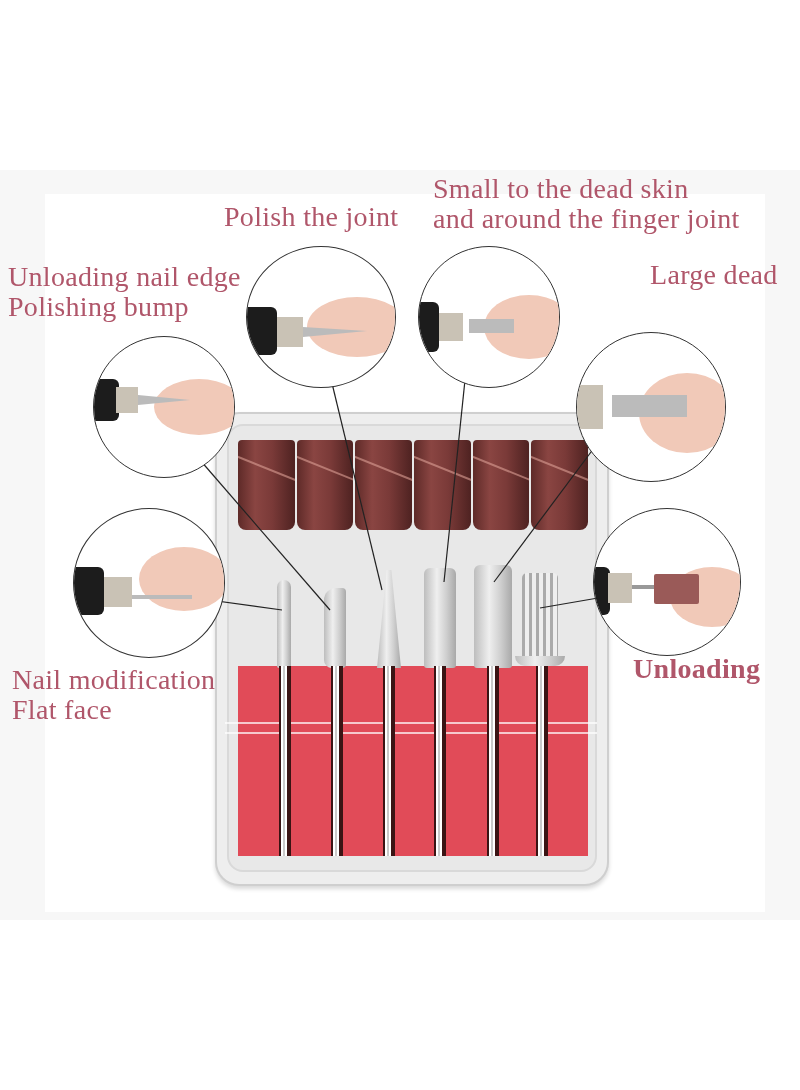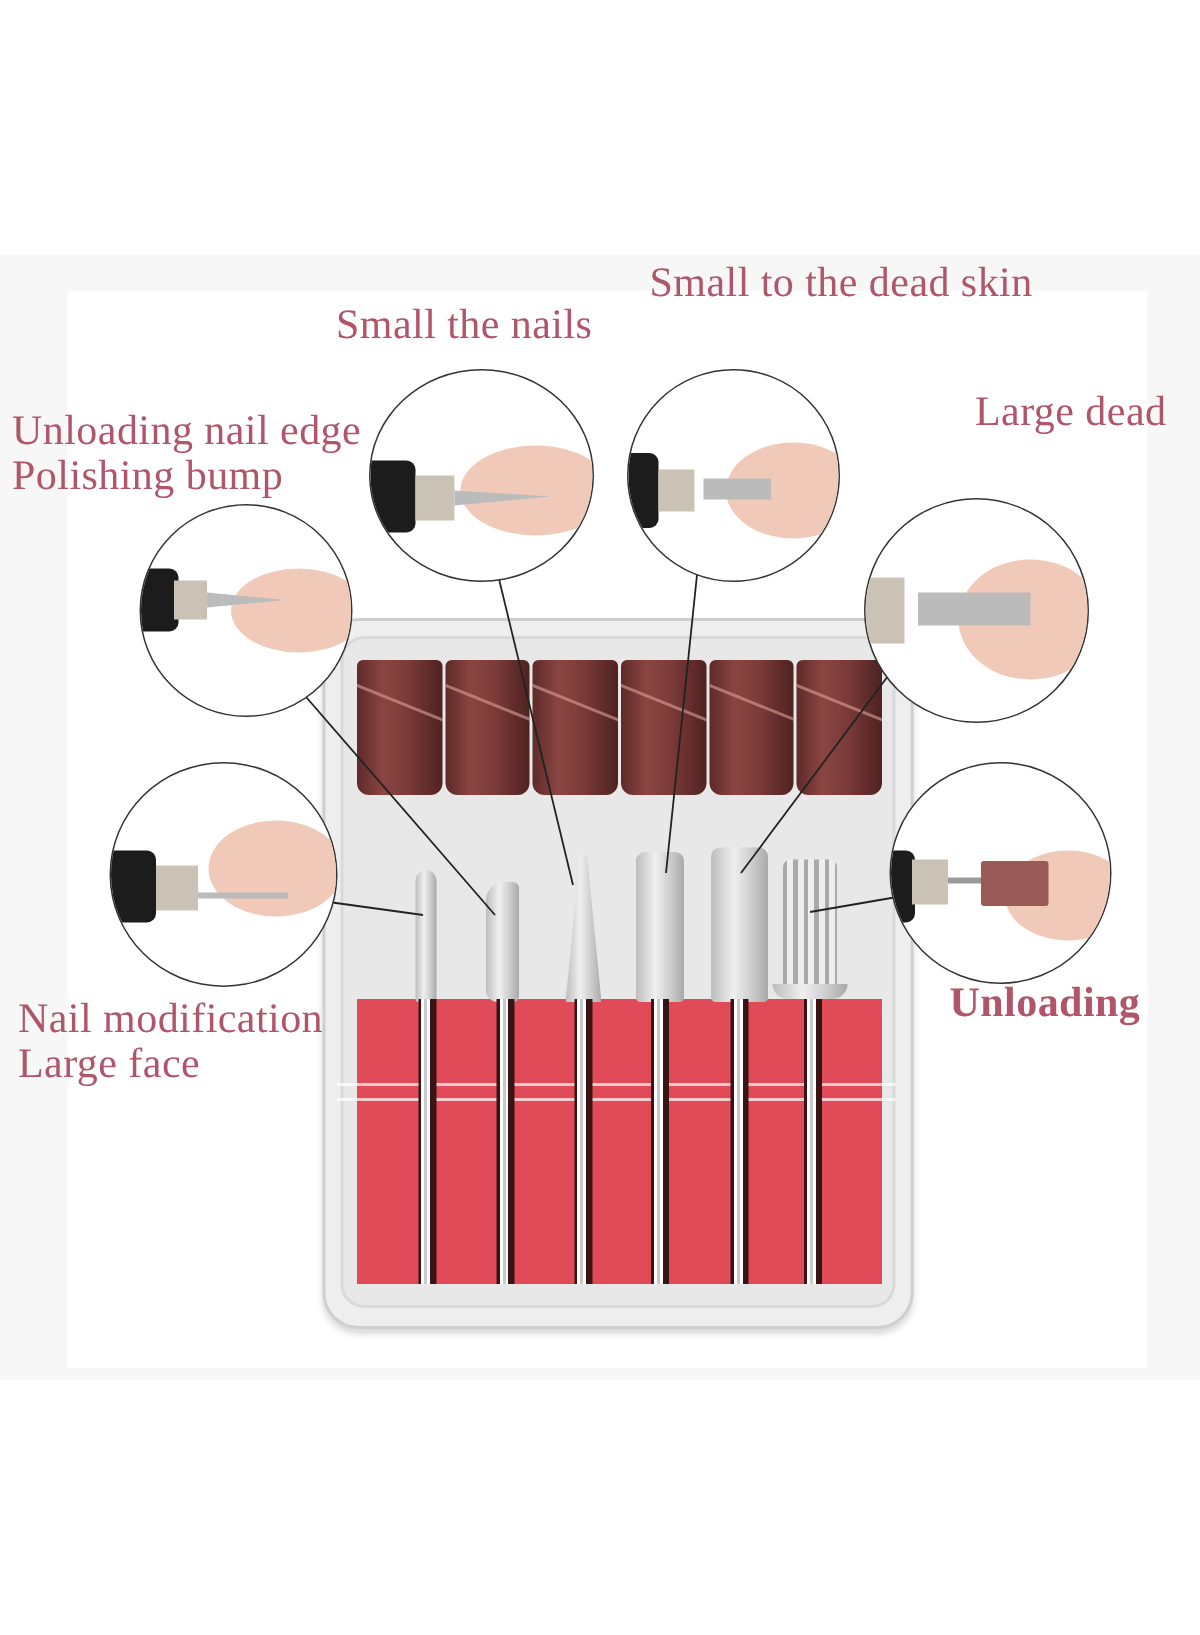--- a/index.html
+++ b/index.html
@@ -53,35 +53,36 @@
   }
   svg.leaders { position: absolute; left: 0; top: 0; width: 800px; height: 1090px; pointer-events: none; }
 </style>
 </head>
 <body>
 
 <div class="band"></div>
 <div class="card"></div>
 
 <div class="label" style="left:224px; top:202px;">
-  <span>Small the nails</span>
+  <span>Polish the joint</span>
 </div>
 <div class="label" style="left:433px; top:174px;">
   <span>Small to the dead skin</span>
+  <span>and around the finger joint</span>
 </div>
-<div class="label" style="left:8px; top:262px;margin-top:11px;">
+<div class="label" style="left:8px; top:262px;">
   <span>Unloading nail edge</span>
   <span>Polishing bump</span>
 </div>
 <div class="label" style="left:650px; top:260px;">
   <span>Large dead</span>
 </div>
 <div class="label" style="left:12px; top:665px;">
   <span>Nail modification</span>
-  <span>Large face</span>
+  <span>Flat face</span>
 </div>
 <div class="label" style="left:633px; top:654px;font-weight:bold;">
   <span>Unloading</span>
 </div>
 
 <div class="tray">
   <div class="tray-inner"></div>
 </div>
 
 <div class="sleeves">

